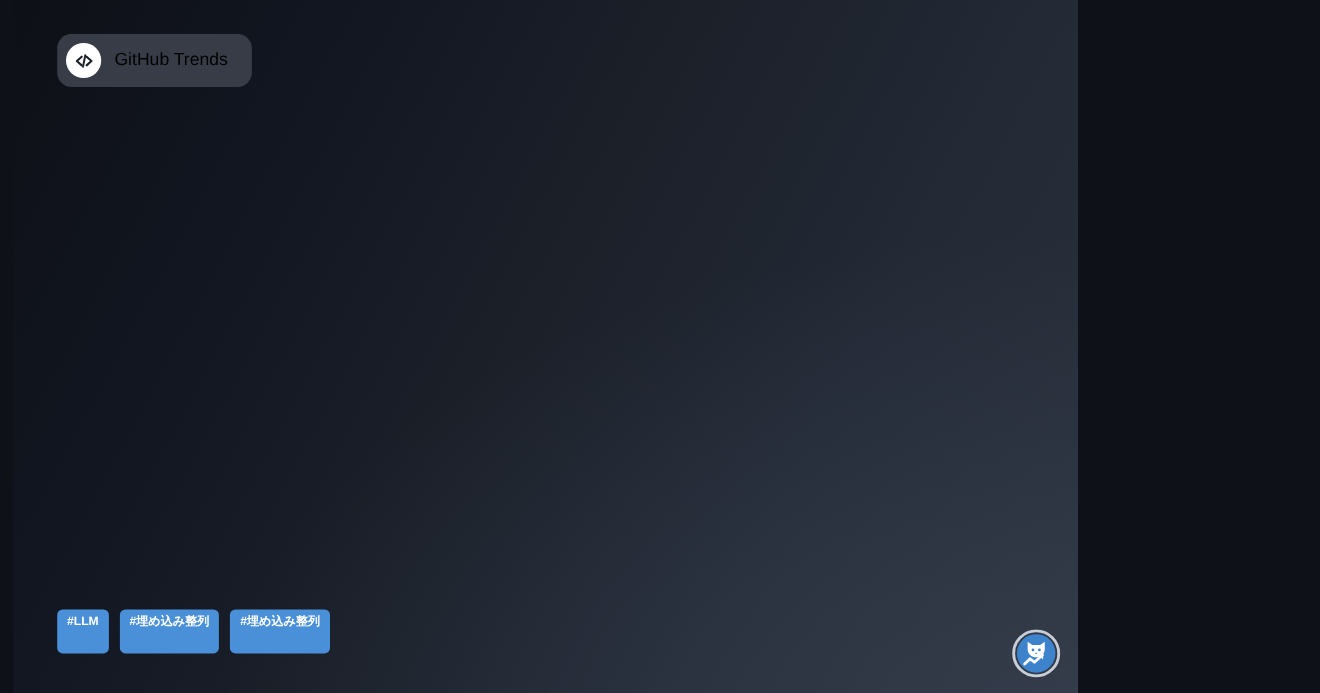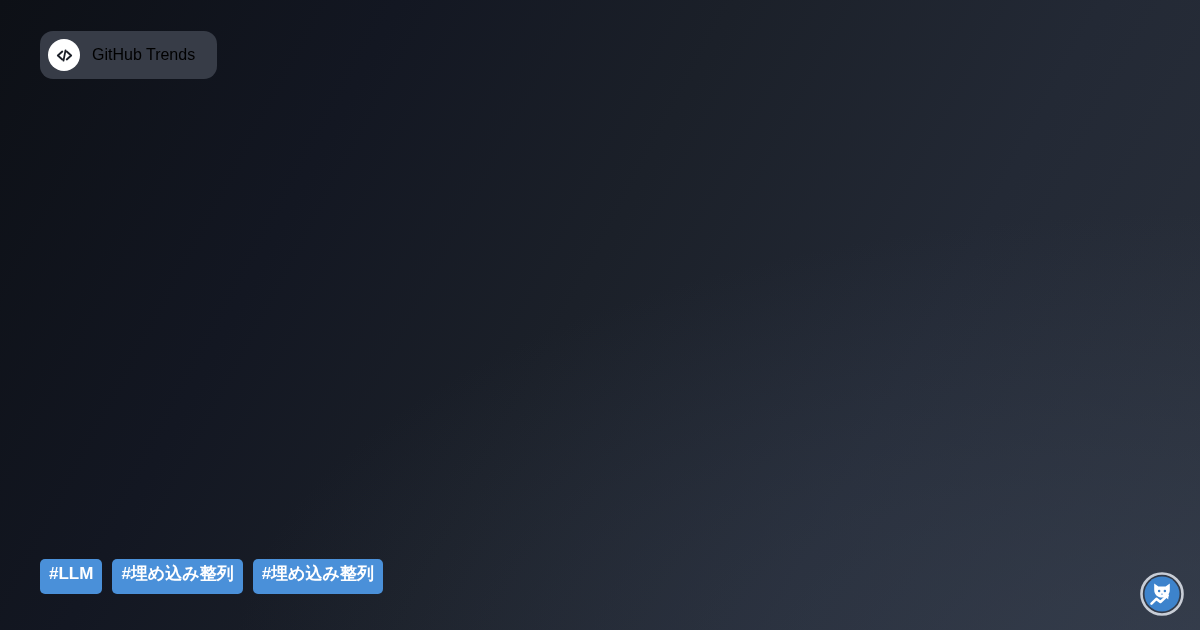--- a/index.html
+++ b/index.html
@@ -10,26 +10,27 @@
     overflow: hidden;
   }
 
   body {
     font-family: "Liberation Sans", "DejaVu Sans", sans-serif;
     background: #0e1117;
   }
 
   #card {
     position: relative;
-    width: 1200px;
+    width: 968px;
     height: 630px;
     background:
       radial-gradient(130% 115% at 100% 105%, rgba(62,72,90,0.55) 0%, rgba(62,72,90,0.0) 62%),
       linear-gradient(118deg, #0d1016 0%, #131722 26%, #1b2029 48%, #232935 72%, #2a303b 100%);
     overflow: hidden;
+    margin-left: 12px;
   }
 
   
   #brand-badge {
     position: absolute;
     left: 40px;
     top: 31px;
     height: 48px;
     display: flex;
     align-items: center;
@@ -69,24 +70,24 @@
     position: absolute;
     left: 40px;
     bottom: 36px;
     display: flex;
     align-items: center;
     gap: 10px;
   }
   .tag {
     background: #4a90d9;
     color: #ffffff;
-    font-size: 17px;
+    font-size: 11px;
     font-weight: bold;
     border-radius: 5px;
-    padding: 6px 9px 12px;
+    padding: 6px 9px 23px;
     line-height: 1;
     white-space: nowrap;
   }
 
   
   #site-logo {
     position: absolute;
     right: 16px;
     bottom: 14px;
     width: 44px;

